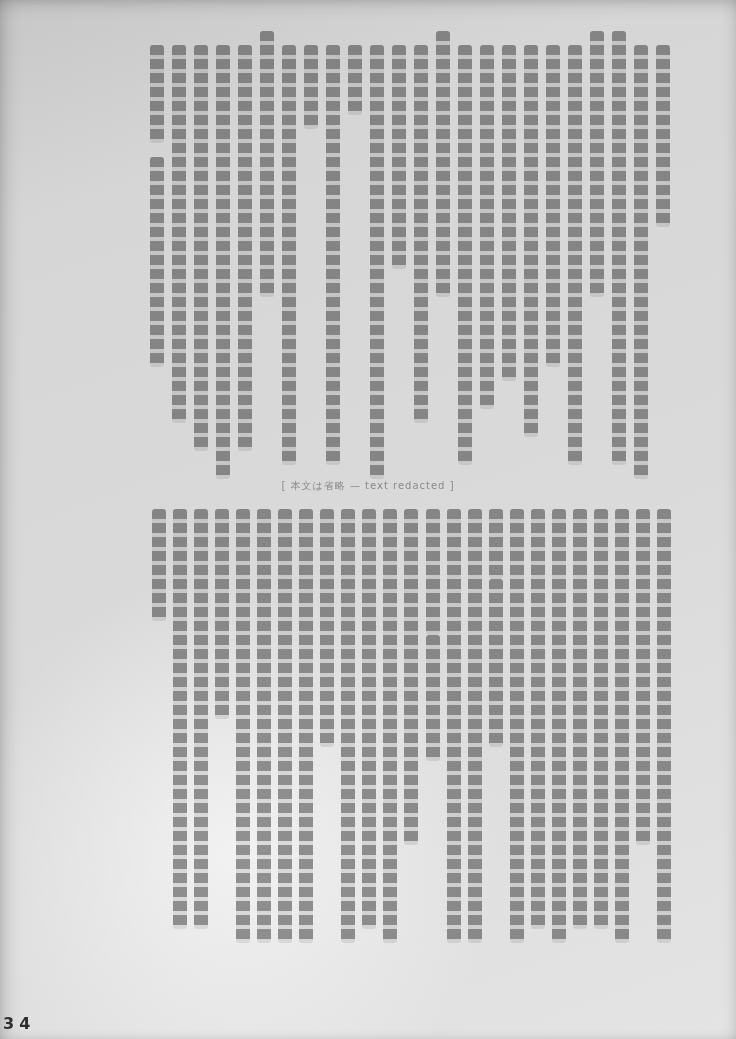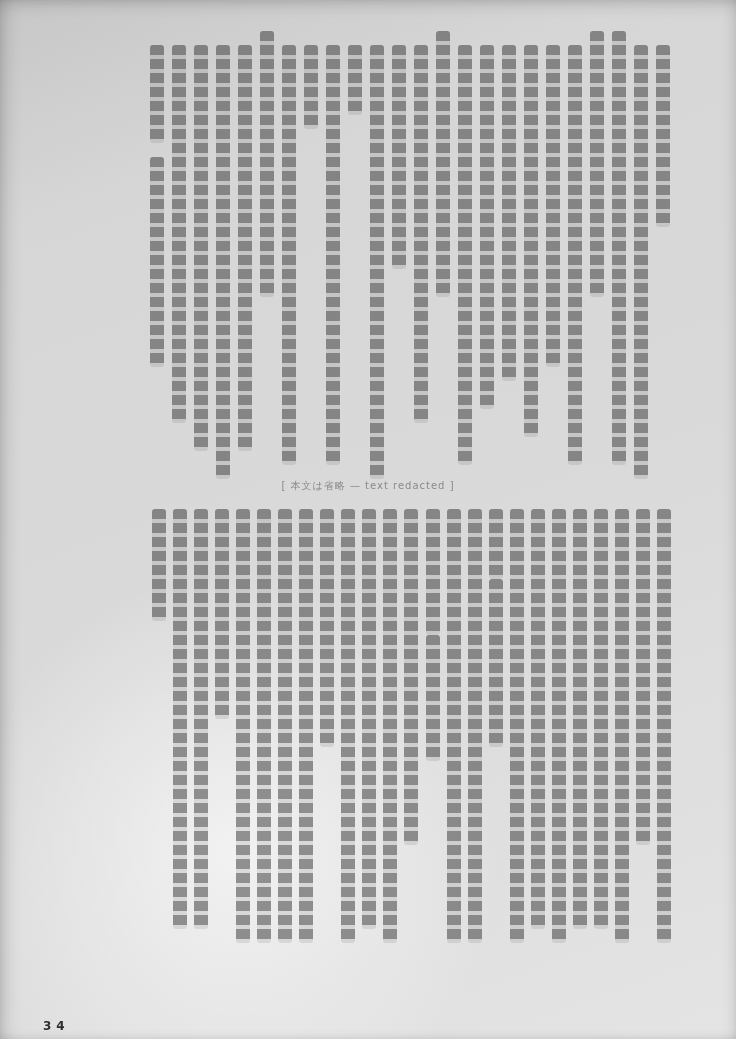--- a/index.html
+++ b/index.html
@@ -48,25 +48,24 @@
   .scene-break {
     display: inline-block;
     width: 14px;
     margin: 0 4px;
   }
   .pagenum {
     position: absolute;
     left: 3px;
     bottom: 6px;
     font-family: "DejaVu Sans", "Liberation Sans", sans-serif;
-    font-size: 12px;
+    font-size: 16px;
     font-weight: bold;
     letter-spacing: 5px;
     color: #2e2e2e;
-    margin-left: 40px;
   }
   .redaction-note {
     position: absolute;
     left: 50%;
     top: 486px;
     transform: translate(-50%, -50%);
     font-family: "DejaVu Sans", "Liberation Sans", sans-serif;
     font-size: 10px;
     color: #8a8a8a;
     letter-spacing: 1px;

